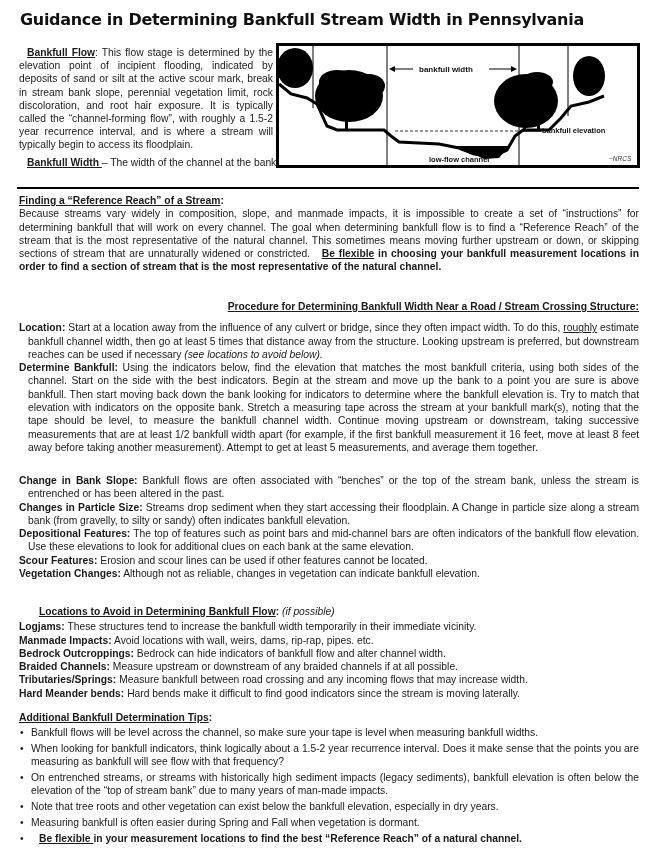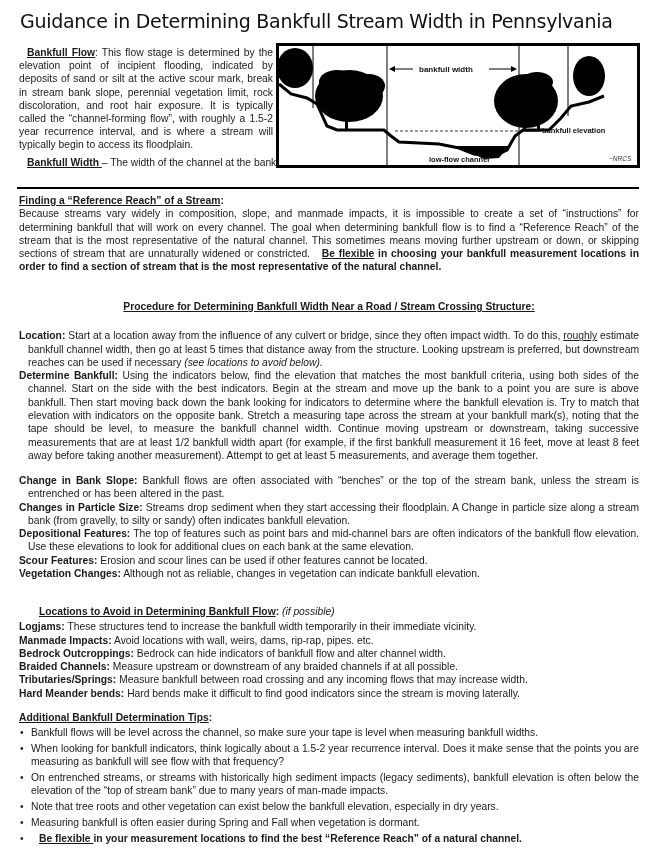--- a/index.html
+++ b/index.html
@@ -2,22 +2,22 @@
 <html><head>
 <meta charset="utf-8">
 <style>
   html, body { margin: 0; padding: 0; background: #ffffff; }
   body {
     width: 657px; height: 860px; overflow: hidden; position: relative;
     font-family: "Liberation Sans", sans-serif; color: #1a1a1a;
   }
   .title {
     position: absolute; left: 20px; top: 10px; width: 620px;
-    font-family: "DejaVu Sans", sans-serif; font-weight: normal;
-    font-size: 19px; letter-spacing: -0.3px; color: #111;
+    font-family: "DejaVu Sans", sans-serif; font-weight: bold;
+    font-size: 16px; letter-spacing: -0.3px; color: #111;
     white-space: nowrap;
   }
   .intro {
     position: absolute; left: 19px; top: 46px; width: 254px;
     font-size: 10.3px; line-height: 13.2px; text-align: justify;
   }
   .u { text-decoration: underline; font-weight: bold; padding-left: 8px; }
   .b { font-weight: bold; }
   .i { font-style: italic; }
   .bw-line {
@@ -93,21 +93,21 @@
 </div>
 
 <div class="rule"></div>
 
 <div class="section" style="top:194px;">
   <p style="text-align:left;"><span class="sec-head">Finding a “Reference Reach” of a Stream</span><span class="b">:</span></p>
   <p><span>Because streams vary widely in composition, slope, and manmade impacts, it is impossible to create a set of “instructions” for determining bankfull that will work on every channel.  The goal when determining bankfull flow is to find a “Reference Reach” of the stream that is the most representative of the natural channel.  This sometimes means moving further upstream or down, or skipping sections of stream that are unnaturally widened or constricted.  </span><span class="u">Be flexible</span><span class="b"> in choosing your bankfull measurement locations in order to find a section of stream that is the most representative of the natural channel.</span></p>
 </div>
 
 <div class="section" style="top:300px;">
-  <p style="margin-bottom:16px;text-align:center;"><span class="sec-head">Procedure for Determining Bankfull Width Near a Road / Stream Crossing Structure:</span></p>
+  <p style="margin-bottom:8px;text-align:right;"><span class="sec-head">Procedure for Determining Bankfull Width Near a Road / Stream Crossing Structure:</span></p>
   <p class="entry"><span class="b">Location:</span><span> Start at a location away from the influence of any culvert or bridge, since they often impact width.  To do this, </span><span style="text-decoration:underline;">roughly</span><span> estimate bankfull channel width, then go at least 5 times that distance away from the structure. Looking upstream is preferred, but downstream reaches can be used if necessary </span><span class="i">(see locations to avoid below).</span></p>
   <p class="entry"><span class="b">Determine Bankfull:</span><span> Using the indicators below, find the elevation that matches the most bankfull criteria, using both sides of the channel.  Start on the side with the best indicators.  Begin at the stream and move up the bank to a point you are sure is above bankfull.  Then start moving back down the bank looking for indicators to determine where the bankfull elevation is.  Try to match that elevation with indicators on the opposite bank.  Stretch a measuring tape across the stream at your bankfull mark(s), noting that the tape should be level, to measure the bankfull channel width. Continue moving upstream or downstream, taking successive measurements that are at least 1/2 bankfull width apart (for example, if the first bankfull measurement it 16 feet, move at least 8 feet away before taking another measurement).  Attempt to get at least 5 measurements, and average them together.</span></p>
 </div>
 
 <div class="section" style="top:474px;">
   <p class="entry"><span class="b">Change in Bank Slope:</span><span> Bankfull flows are often associated with “benches” or the top of the stream bank, unless the stream is entrenched or has been altered in the past.</span></p>
   <p class="entry"><span class="b">Changes in Particle Size:</span><span>  Streams drop sediment when they start accessing their floodplain.  A Change in particle size along a stream bank (from gravelly, to silty or sandy) often indicates bankfull elevation.</span></p>
   <p class="entry"><span class="b">Depositional Features:</span><span> The top of features such as point bars and mid-channel bars are often indicators of the bankfull flow elevation.  Use these elevations to look for additional clues on each bank at the same elevation.</span></p>
   <p class="entry"><span class="b">Scour Features:</span><span> Erosion and scour lines can be used if other features cannot be located.</span></p>
   <p class="entry"><span class="b">Vegetation Changes:</span><span> Although not as reliable, changes in vegetation can indicate bankfull elevation.</span></p>

